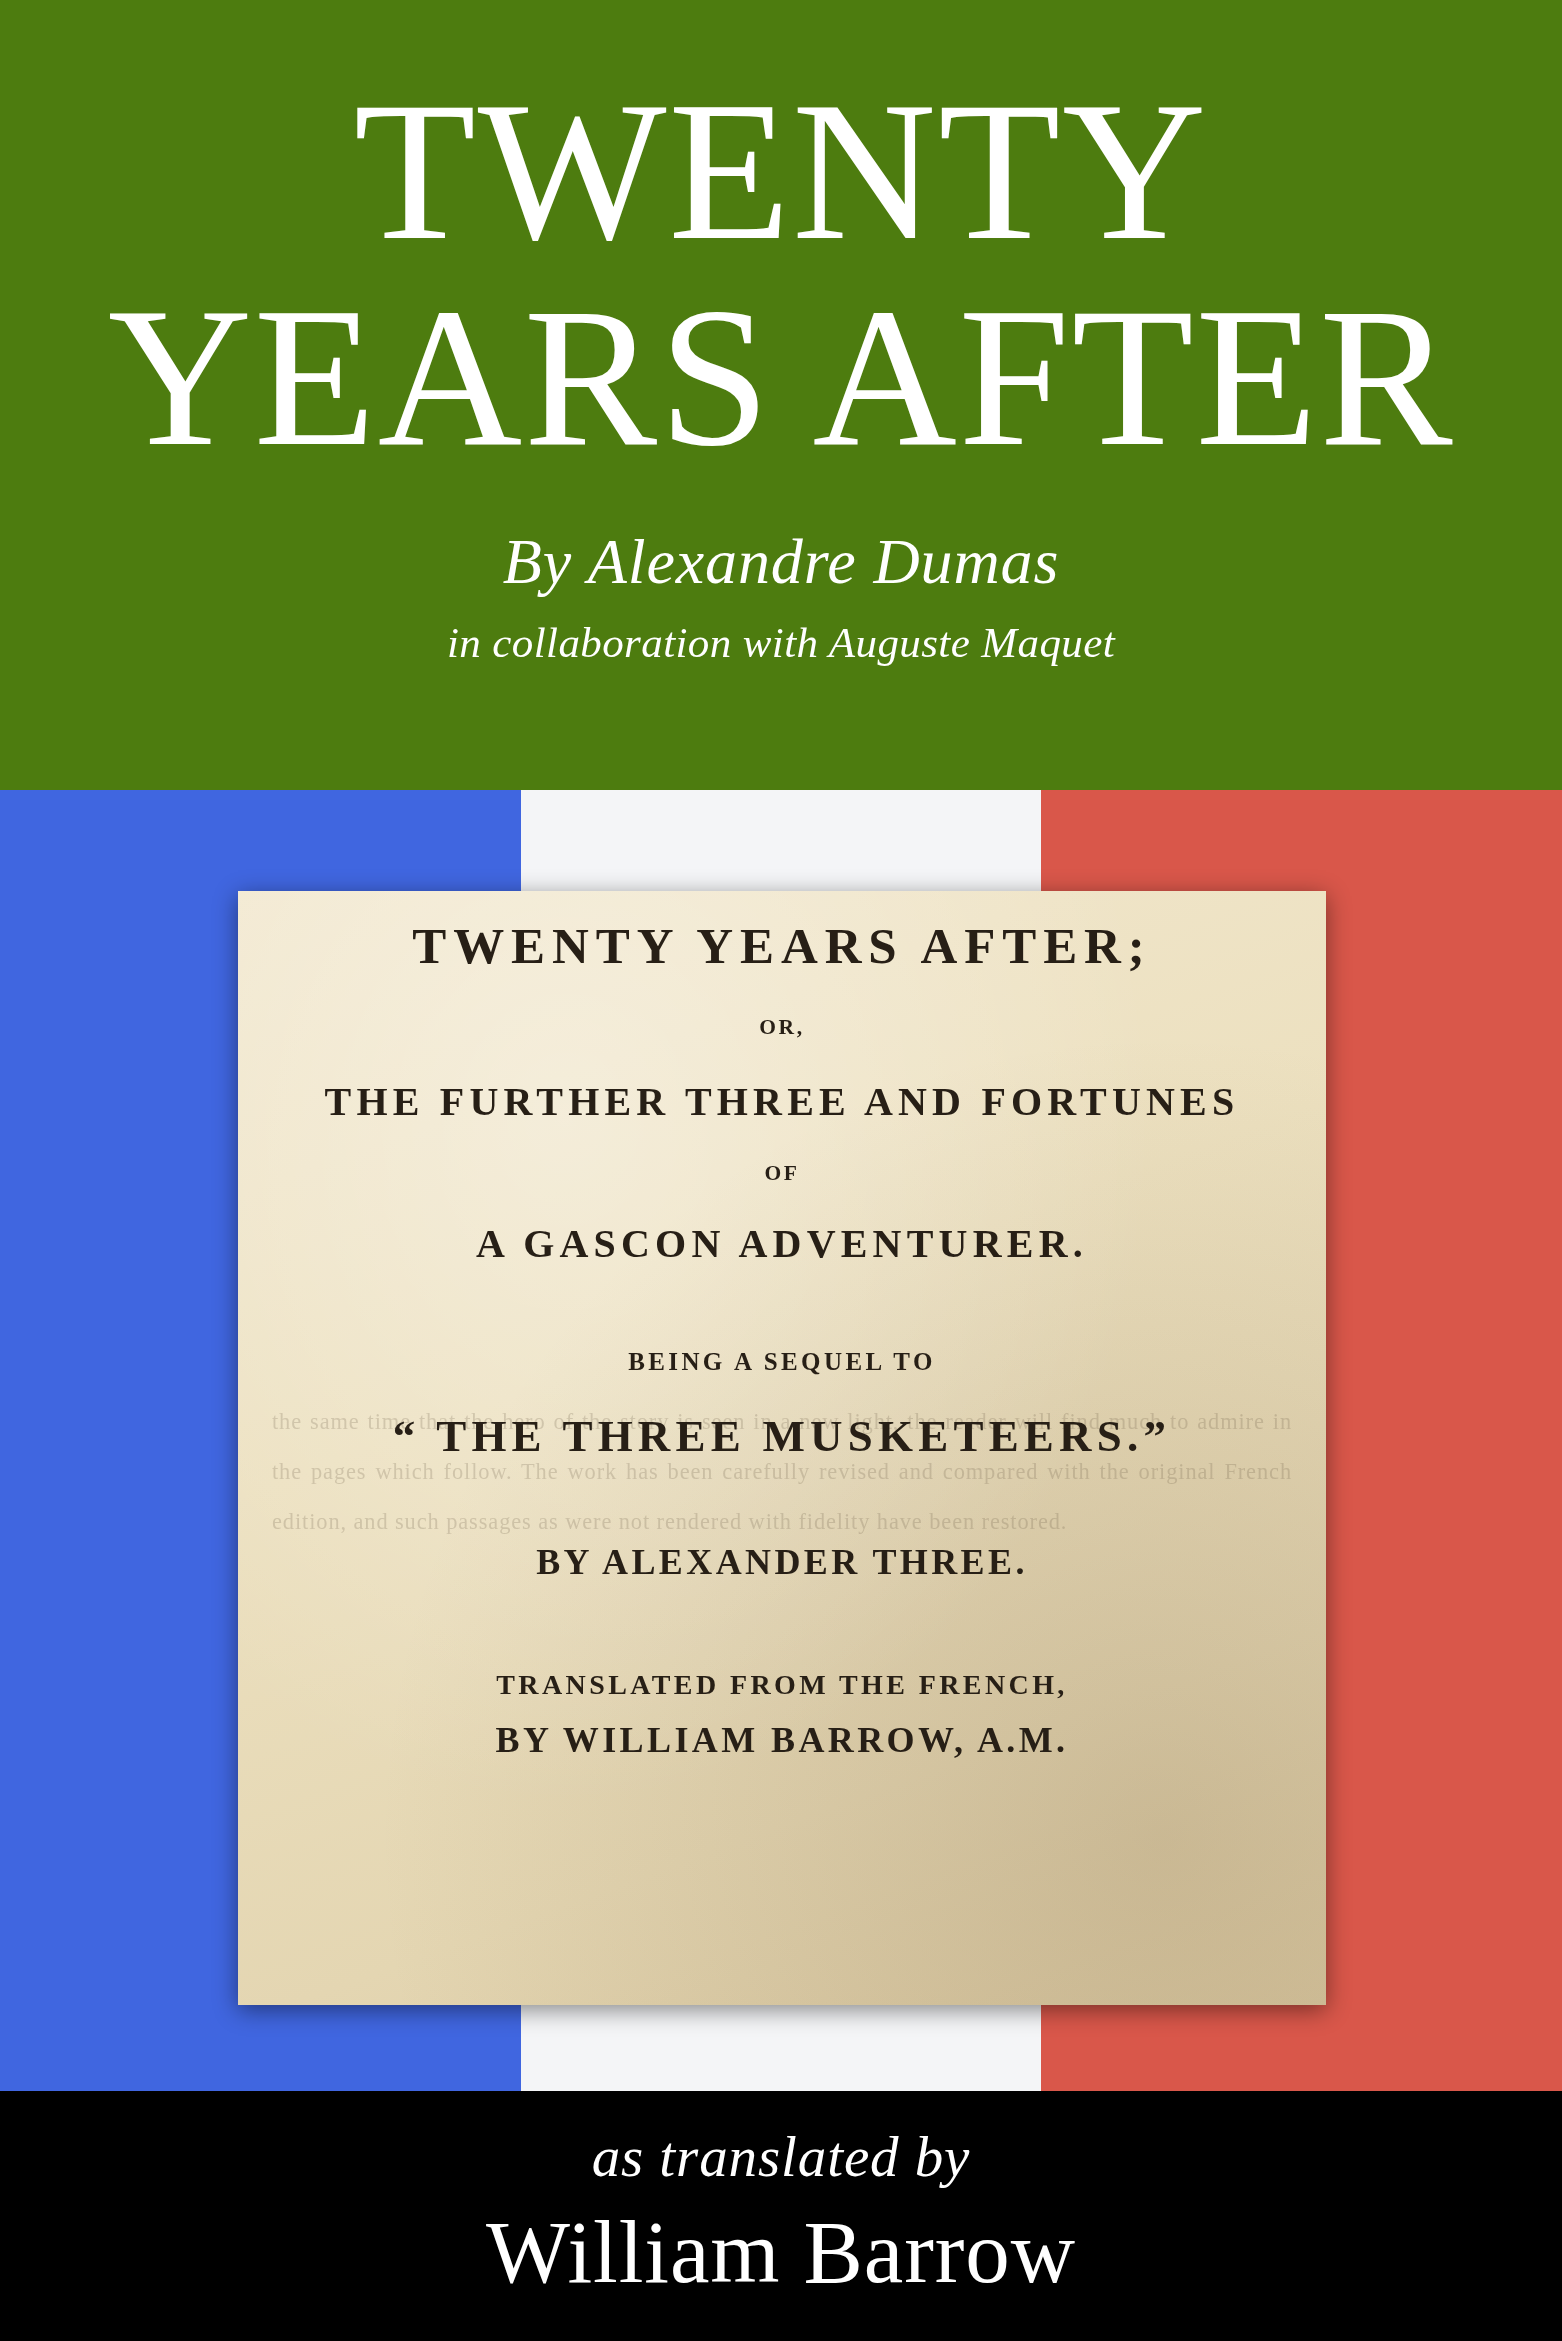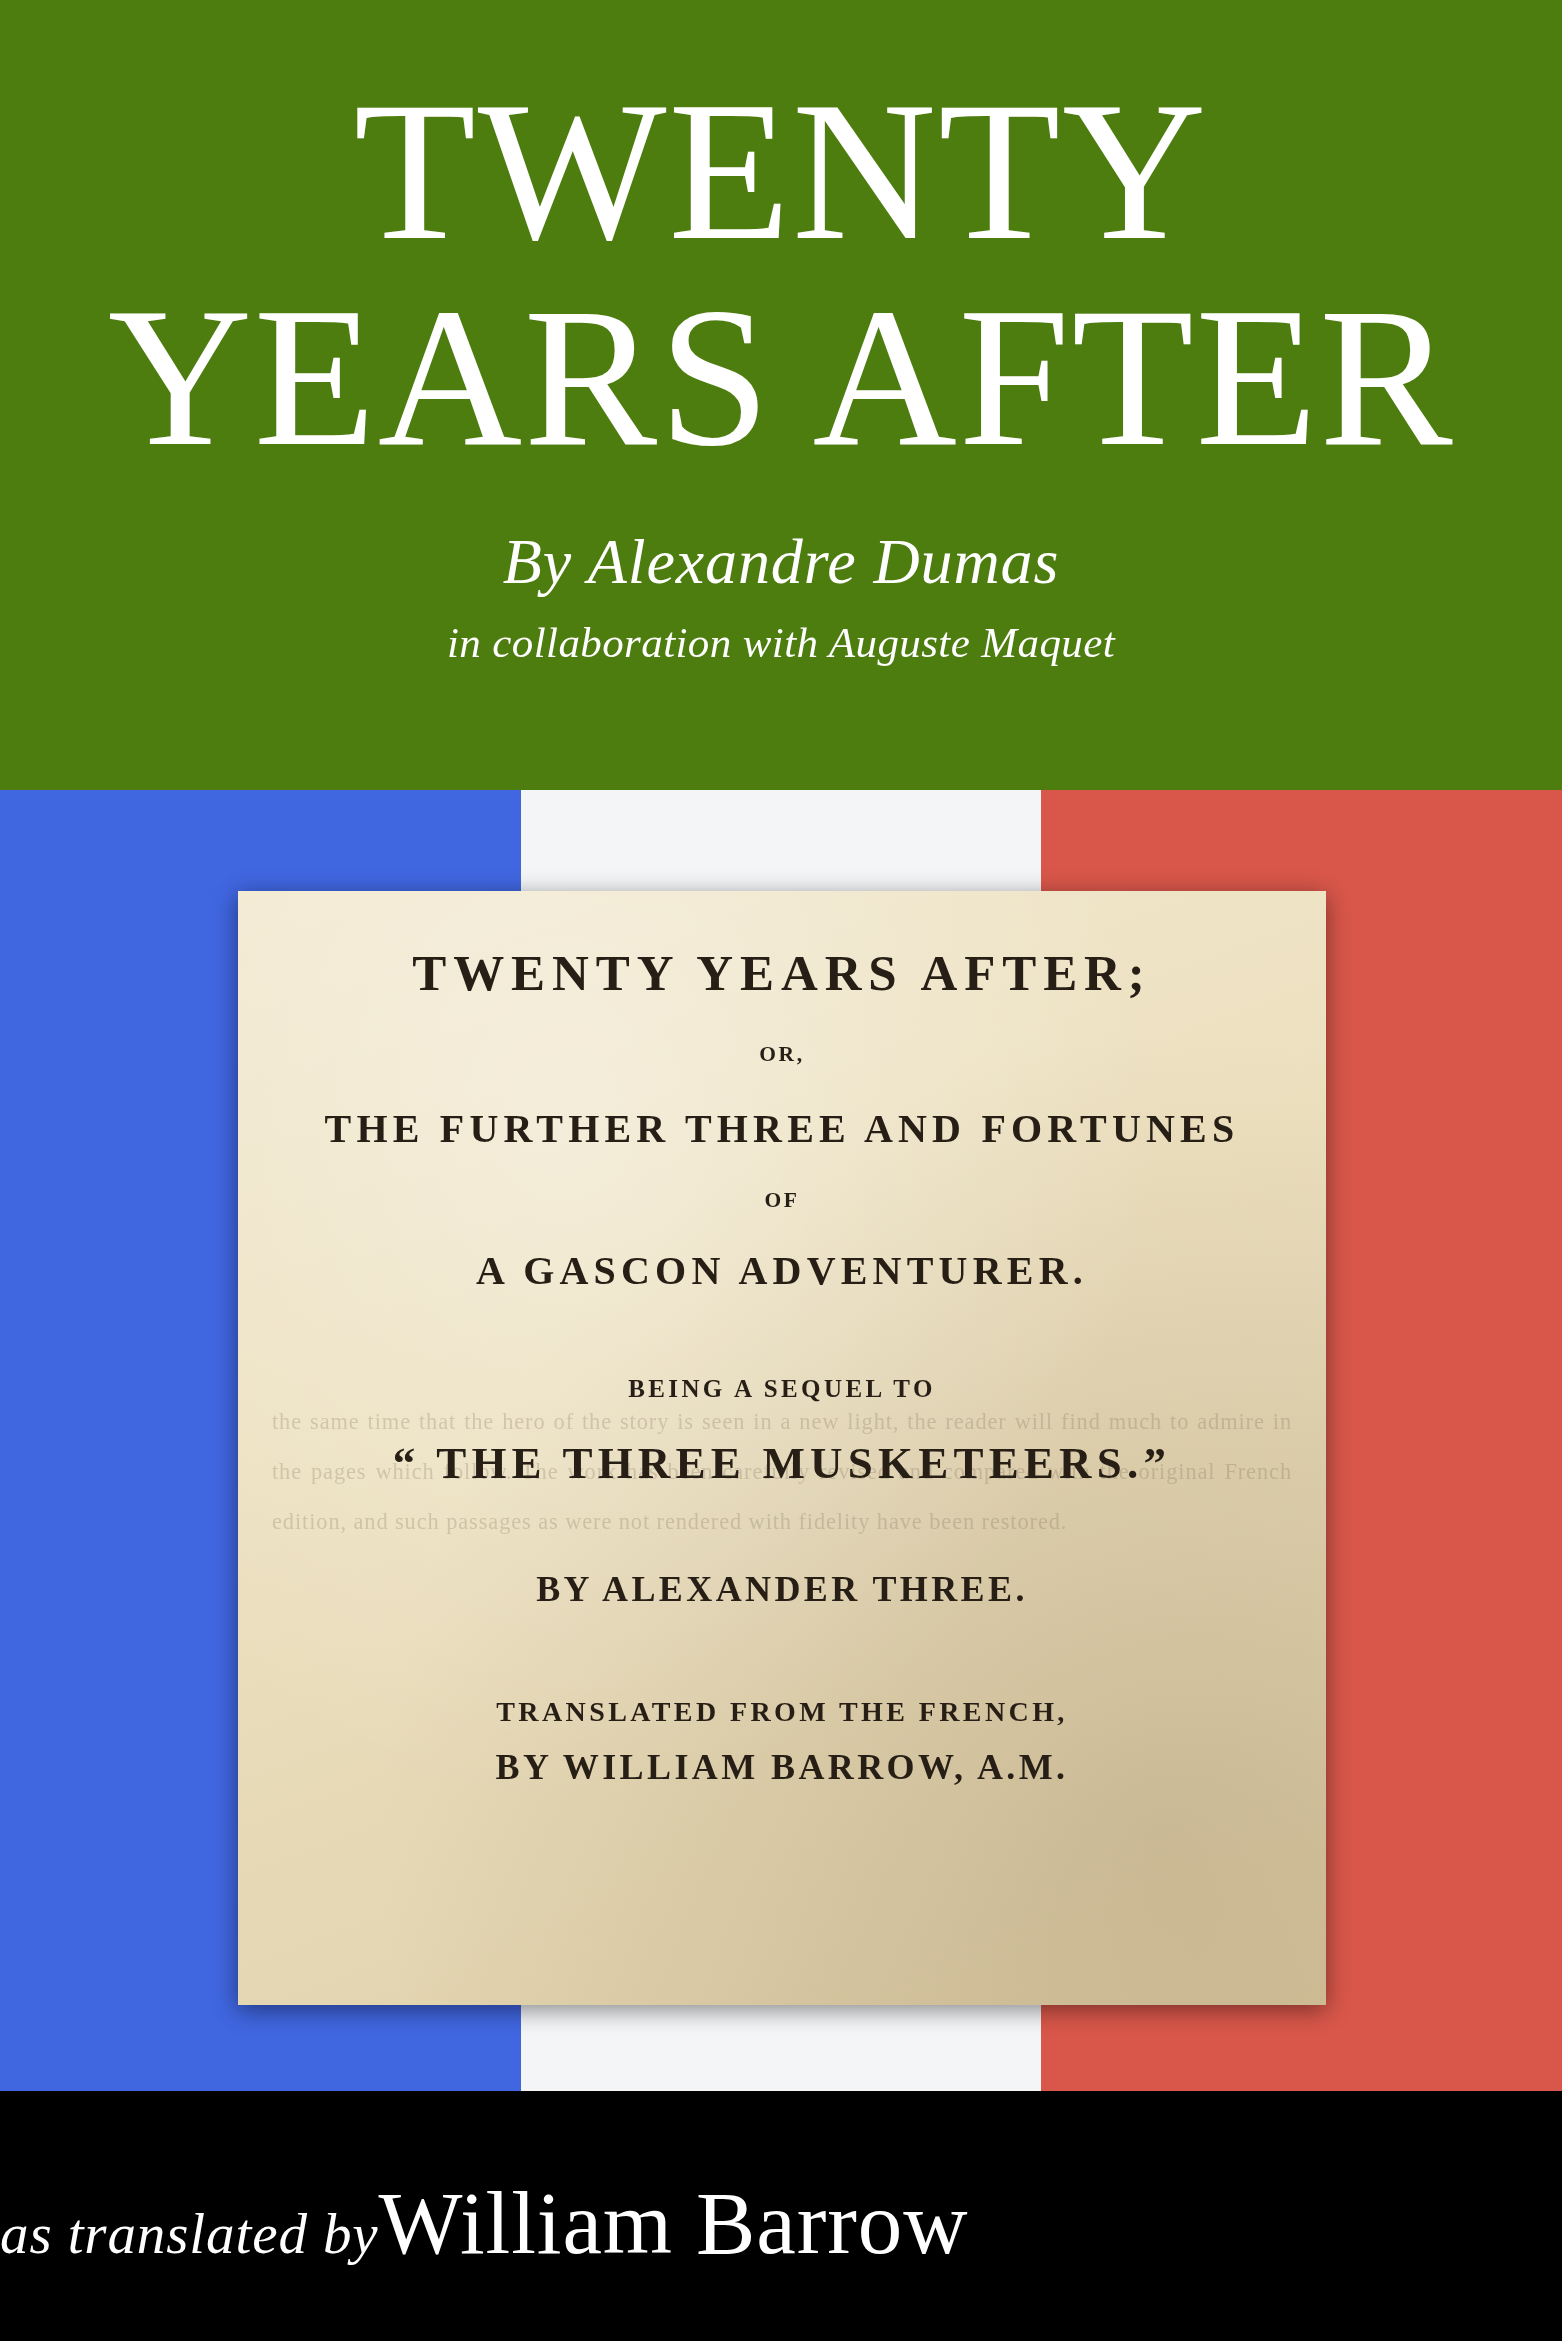--- a/index.html
+++ b/index.html
@@ -123,21 +123,21 @@
     line-height: 50px;
     color: rgba(90,75,55,0.20);
     text-align: justify;
     letter-spacing: 0.9px;
     pointer-events: none;
     font-family: "Liberation Serif", serif;
   }
   .scan-content {
     position: relative;
     z-index: 2;
-    padding-top: 53px;
+    padding-top: 26px;
   }
   .sc-line {
     font-weight: bold;
     letter-spacing: 4.3px;
     color: #271f16;
   }
   .sc-t1 {
     font-size: 51px;
     letter-spacing: 6.9px;
     margin-bottom: 40px;
@@ -189,21 +189,21 @@
 
   
   .bottom-block {
     position: absolute;
     left: 0;
     top: 2091px;
     width: 1562px;
     height: 251px;
     background: #000000;
     display: flex;
-    flex-direction: row;
+    flex-direction: column;
     align-items: center;
     justify-content: flex-start;
   }
   .as-translated {
     color: #ffffff;
     font-family: "Liberation Serif", serif;
     font-style: italic;
     font-size: 57px;
     margin-top: 33px;
     letter-spacing: 0.9px;

